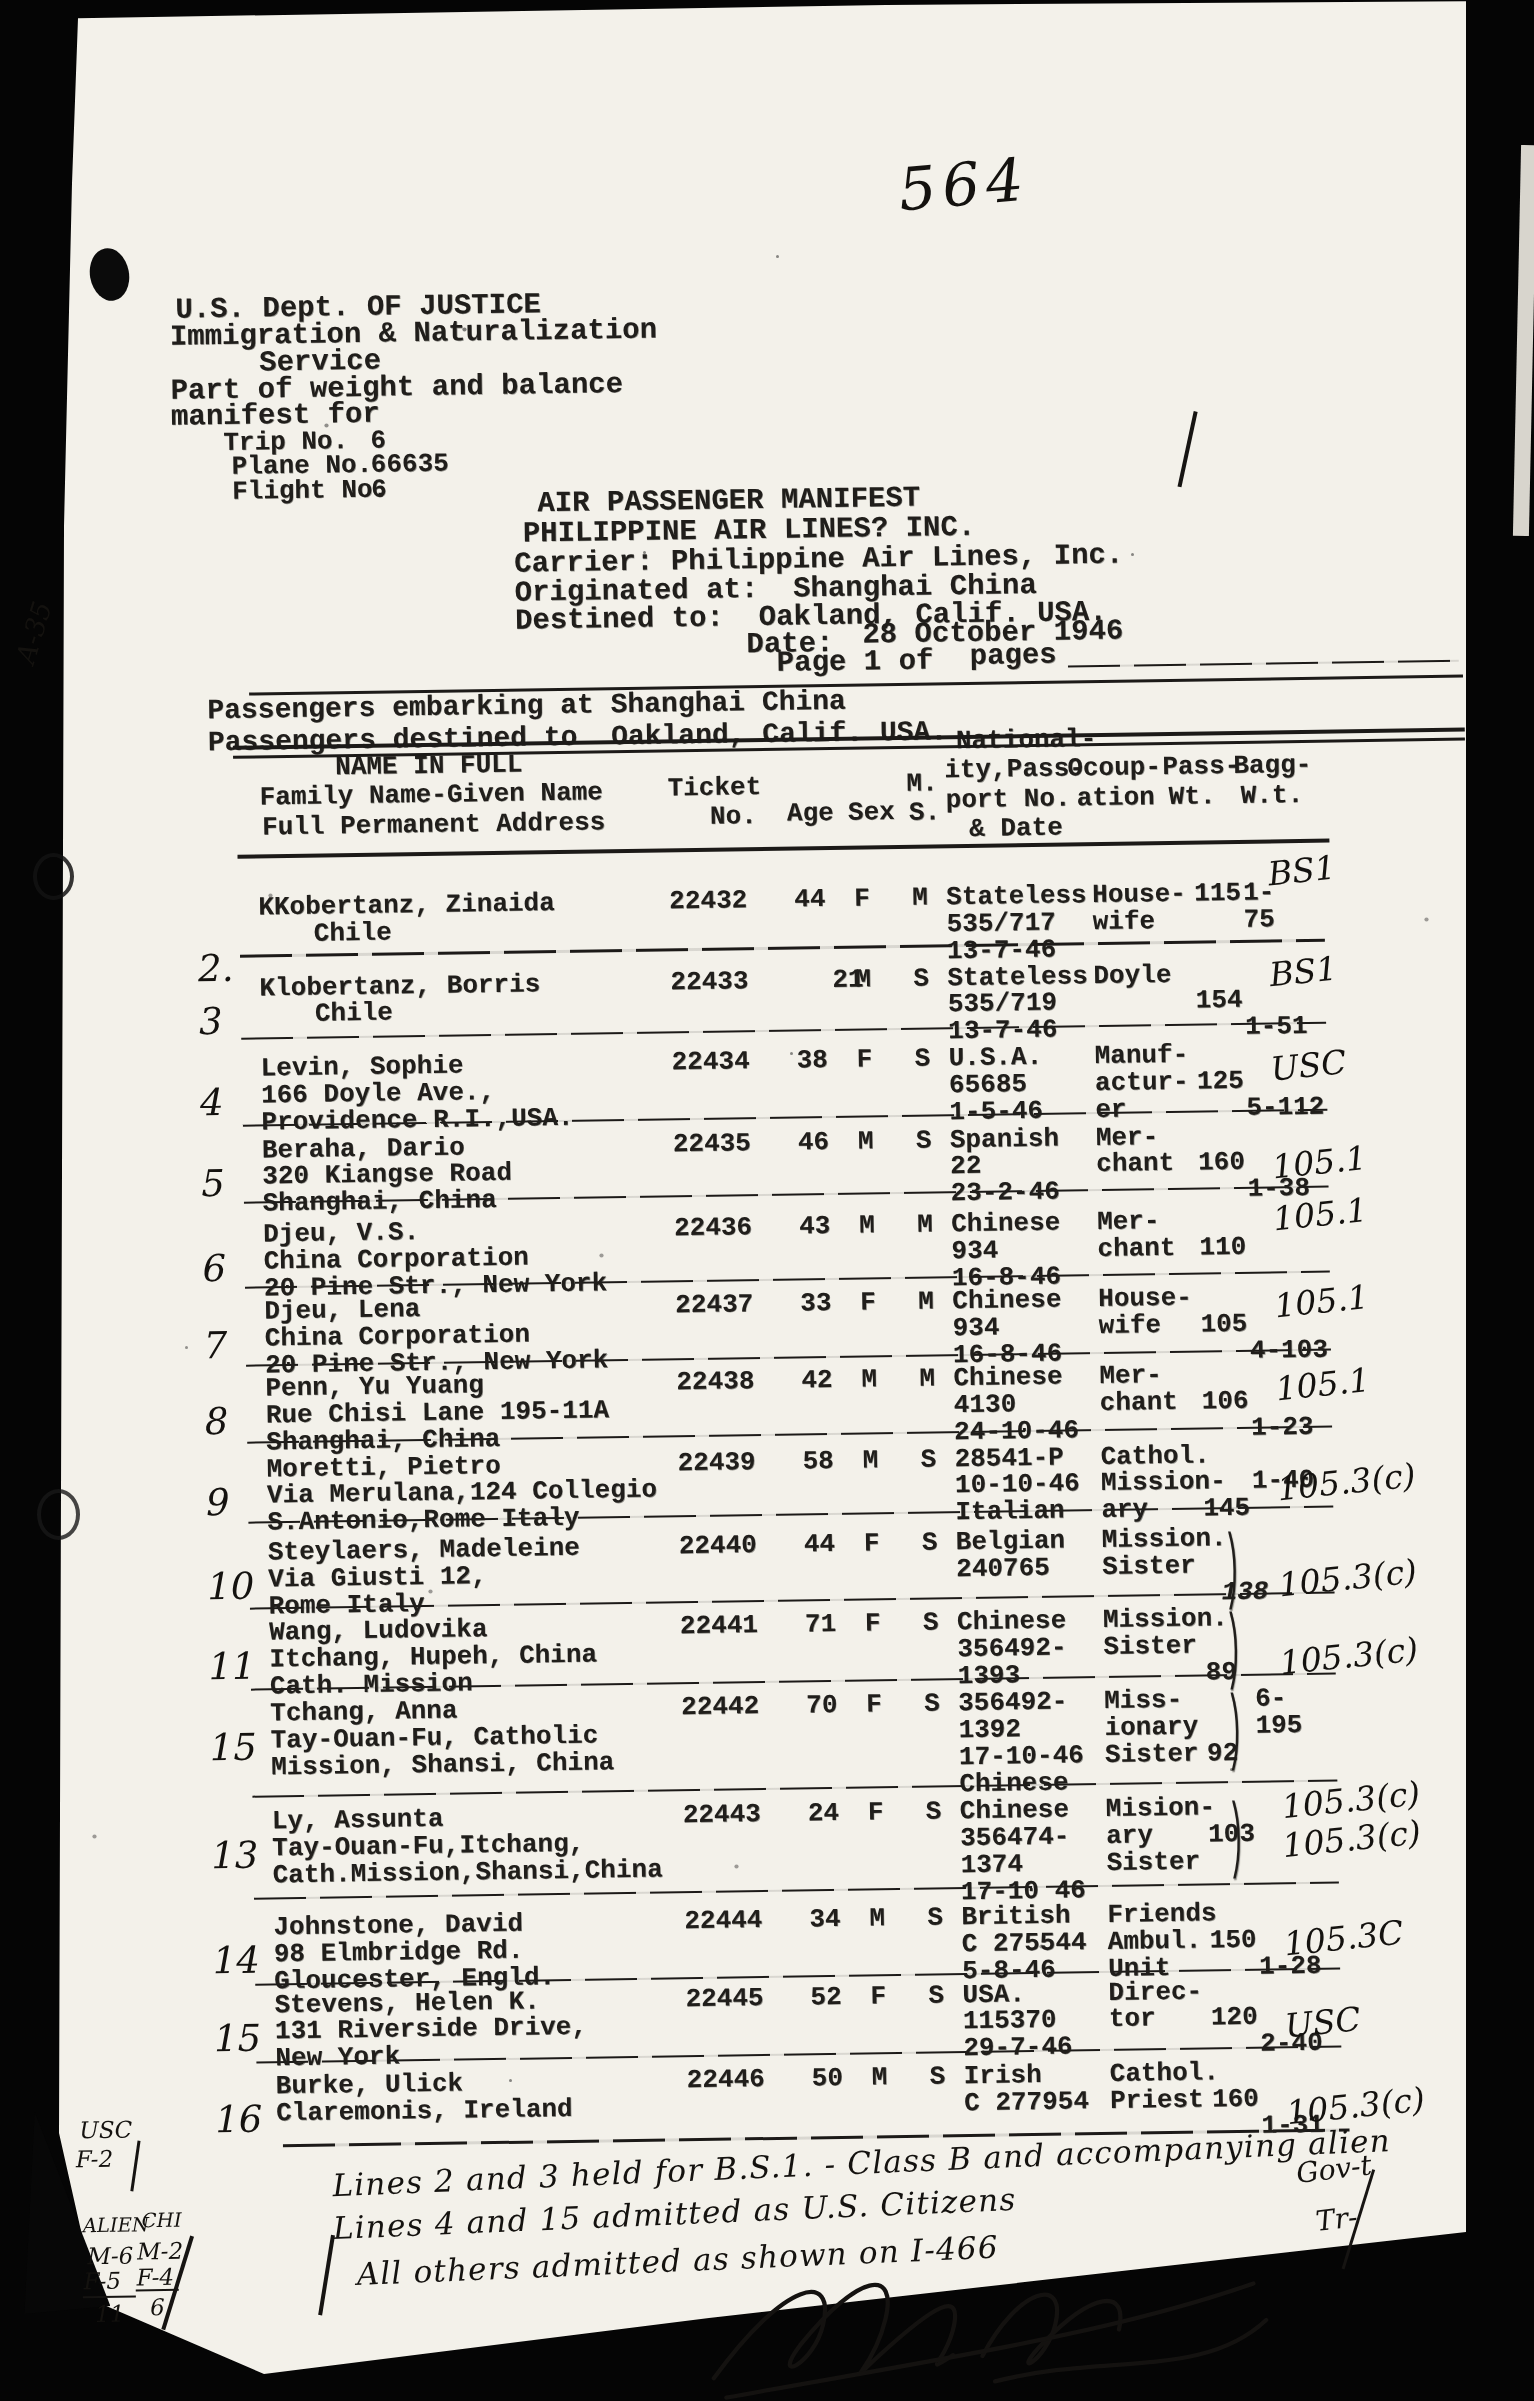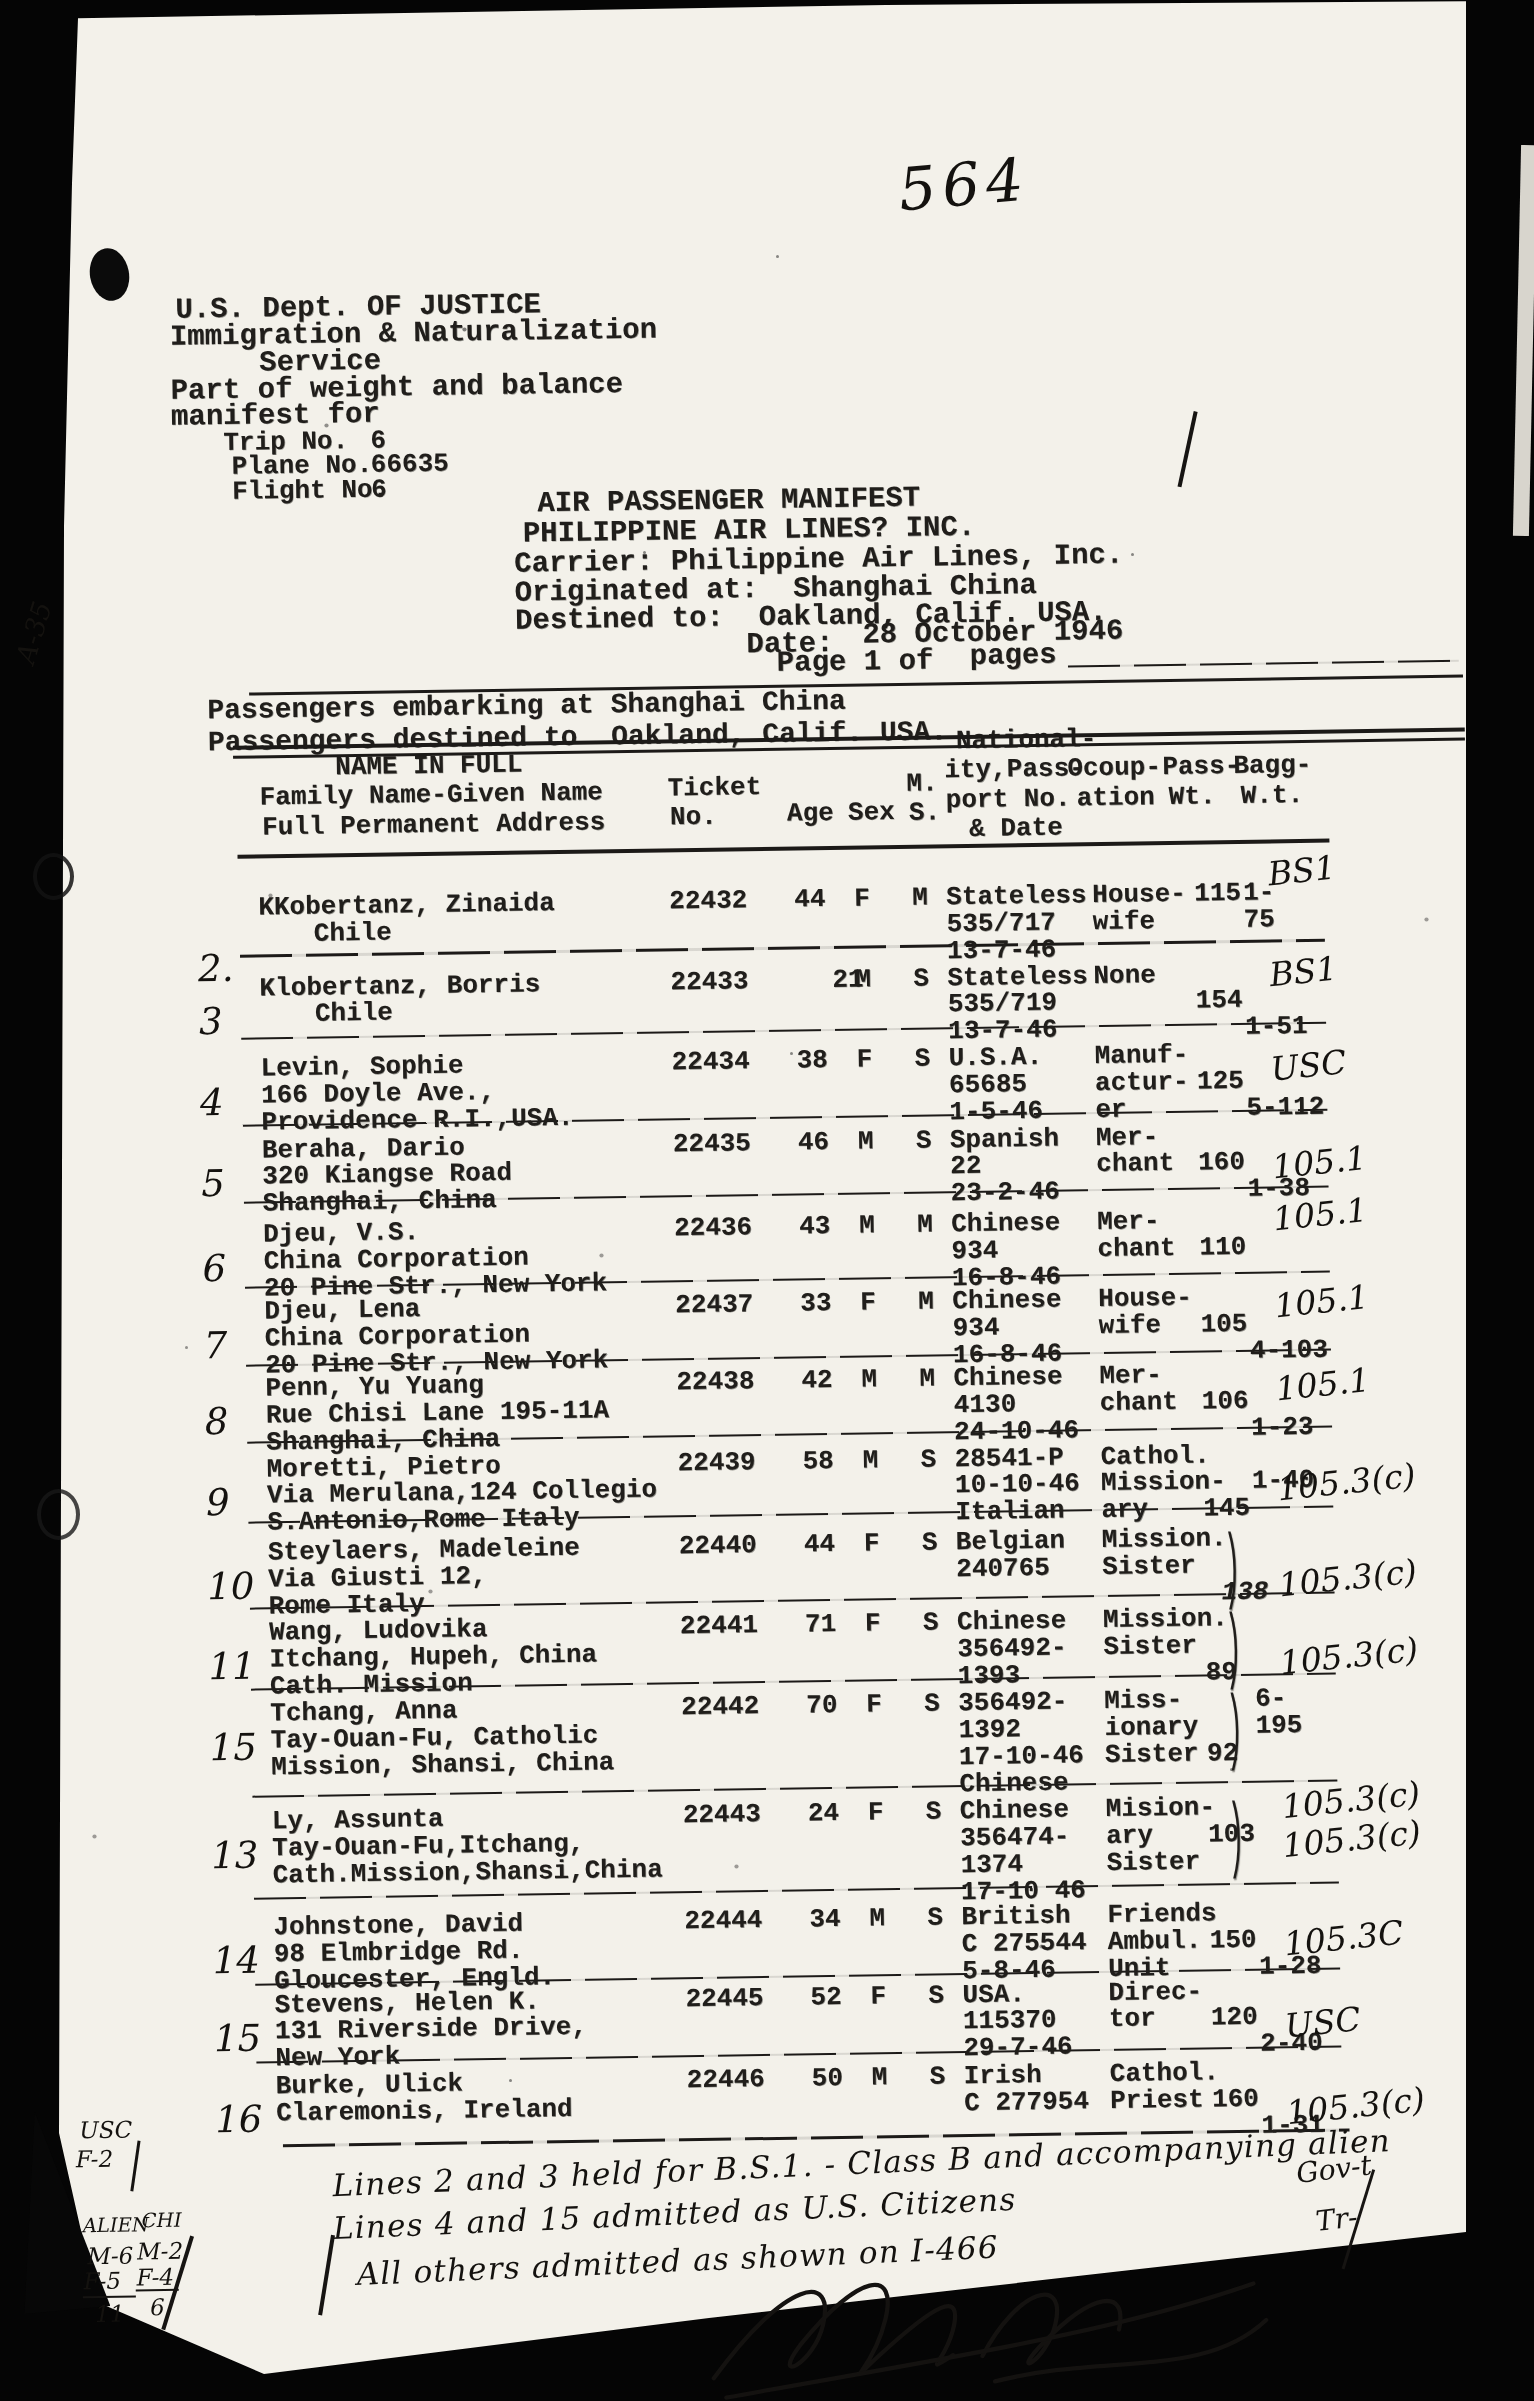--- a/index.html
+++ b/index.html
@@ -77,21 +77,21 @@
     <div class="tw center47" style="left:785px;top:649px;">Page 1 of</div>
     <div class="tw center47" style="left:978px;top:645px;">pages</div>
 
     <div class="tw psg46" style="left:215px;top:689px;">Passengers embarking at Shanghai China</div>
     <div class="tw psg46" style="left:215px;top:721px;">Passengers destined to  Oakland, Calif. USA.</div>
 
     <div class="tw" style="left:342px;top:748px;">NAME IN FULL</div>
     <div class="tw" style="left:266px;top:777px;">Family Name-Given Name</div>
     <div class="tw" style="left:268px;top:807px;">Full Permanent Address</div>
     <div class="tw" style="left:674px;top:774px;">Ticket</div>
-    <div class="tw" style="left:676px;top:803px;text-align:center;">No.</div>
+    <div class="tw" style="left:716px;top:803px;text-align:center;">No.</div>
     <div class="tw" style="left:793px;top:801px;">Age</div>
     <div class="tw" style="left:854px;top:801px;">Sex</div>
     <div class="tw" style="left:913px;top:773px;">M.</div>
     <div class="tw" style="left:915px;top:802px;">S.</div>
     <div class="tw" style="left:963px;top:731px;">National-</div>
     <div class="tw" style="left:951px;top:760px;">ity,Pass-</div>
     <div class="tw" style="left:952px;top:790px;">port No.</div>
     <div class="tw" style="left:975px;top:819px;">&amp; Date</div>
     <div class="tw" style="left:1074px;top:760px;">Ocoup-</div>
     <div class="tw" style="left:1083px;top:790px;">ation</div>
@@ -142,21 +142,21 @@
         <div class="hw num" style="left: 202px; top: 995px;">3</div>
         <div class="tw" style="left: 263px; top: 968px;">Klobertanz, Borris</div>
         <div class="tw" style="left: 318px; top: 994px;">Chile</div>
         <div class="tw" style="left: 674px; top: 968px;">22433</div>
         <div class="tw" style="left: 836px; top: 968px; text-align: right;">21</div>
         <div class="tw" style="left: 859px; top: 968px;">M</div>
         <div class="tw" style="left: 917px; top: 968px;">S</div>
         <div class="tw" style="left: 951px; top: 968px;">Stateless</div>
         <div class="tw" style="left: 951px; top: 994px;">535/719</div>
         <div class="tw" style="left: 951px; top: 1021px;">13-7-46</div>
-        <div class="tw" style="left: 1097px; top: 968px;">None</div>
+        <div class="tw" style="left: 1097px; top: 968px;">Doyle</div>
         <div class="tw" style="left: 1199px; top: 994px;">154</div>
         <div class="tw" style="left: 1248px; top: 1021px;">1-51</div>
         <div class="hw ann" style="left: 1273px; top: 963px;">BS1</div>
         <div class="hw num" style="left: 202px; top: 1076px;">4</div>
         <div class="tw" style="left: 263px; top: 1048px;">Levin, Sophie</div>
         <div class="tw" style="left: 263px; top: 1075px;">166 Doyle Ave.,</div>
         <div class="tw" style="left: 263px; top: 1102px;">Providence R.I.,USA.</div>
         <div class="tw" style="left: 674px; top: 1048px;">22434</div>
         <div class="tw" style="left: 799px; top: 1048px;">38</div>
         <div class="tw" style="left: 859px; top: 1048px;">F</div>

